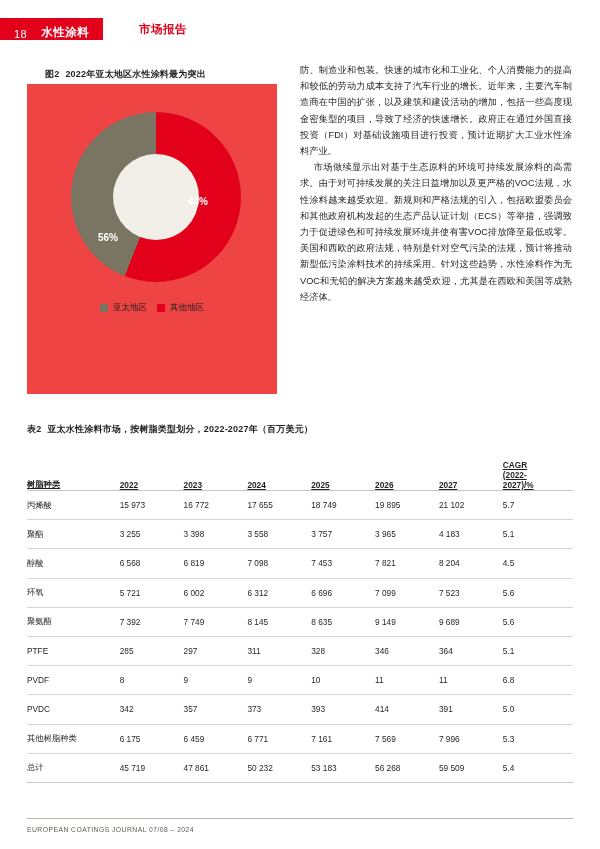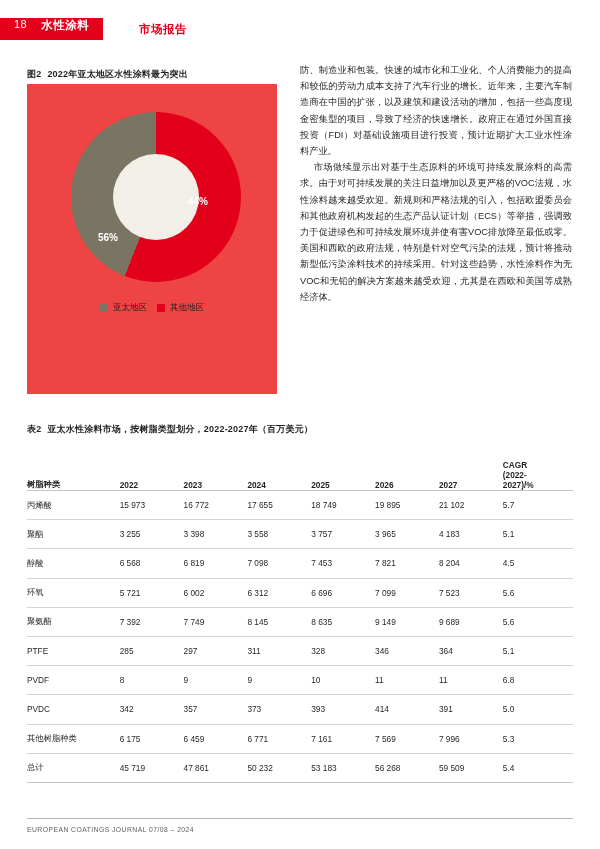--- a/index.html
+++ b/index.html
@@ -28,21 +28,21 @@
     width: 100%;
     height: 22px;
   }
   .header-tab {
     position: absolute;
     left: 0;
     top: 0;
     height: 22px;
     background: #e2001a;
     display: flex;
-    align-items: flex-start;
+    align-items: flex-end;
     padding: 0 14px 0 14px;
     box-sizing: border-box;
   }
   .header-pagenum {
     color: #ffffff;
     font-size: 11px;
     letter-spacing: 0.5px;
     margin-right: 14px;
   }
   .header-section {
@@ -60,21 +60,21 @@
     align-items: center;
     color: #e2001a;
     font-size: 11.5px;
     font-weight: bold;
     letter-spacing: 0.5px;
   }
 
   
   .fig-caption {
     position: absolute;
-    left: 27px;
+    left: 45px;
     top: 68px;
     width: 250px;
     font-size: 9px;
     font-weight: bold;
     color: #231f20;
     letter-spacing: 0.2px;
   }
   .fig-caption .fig-label {
     margin-right: 6px;
   }
@@ -188,20 +188,21 @@
     text-align: left;
     padding: 0;
     vertical-align: middle;
   }
   .data-table thead th {
     font-weight: bold;
     font-size: 8.3px;
     height: 40px;
     vertical-align: bottom;
     border-bottom: 0.8px solid #c9c5bd;
+    text-decoration: underline;
   }
   .data-table tbody td {
     height: 28.2px;
     border-bottom: 0.8px solid #d8d5cf;
   }
   .data-table tbody tr:last-child td {
     border-bottom: 0.8px solid #c9c5bd;
   }
   .col-name { width: 96px; }
   .col-y { width: 66px; }

